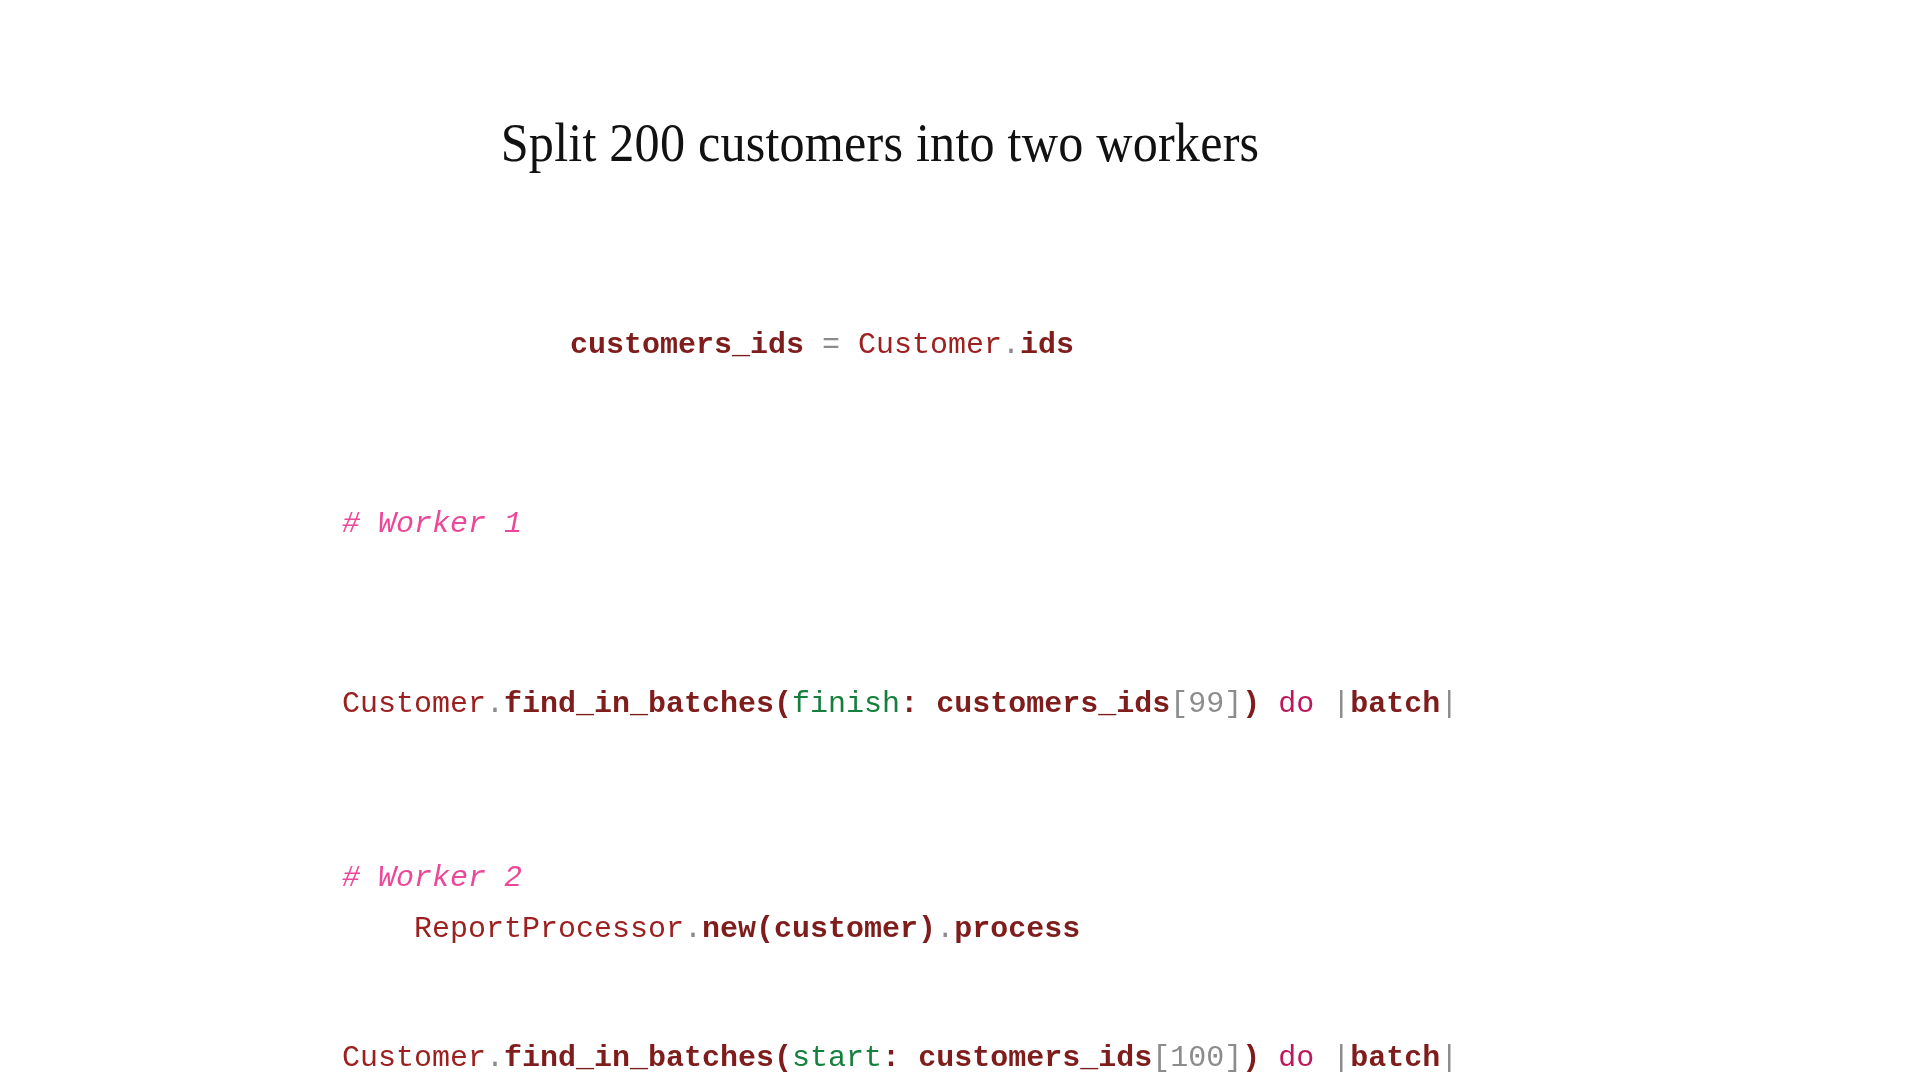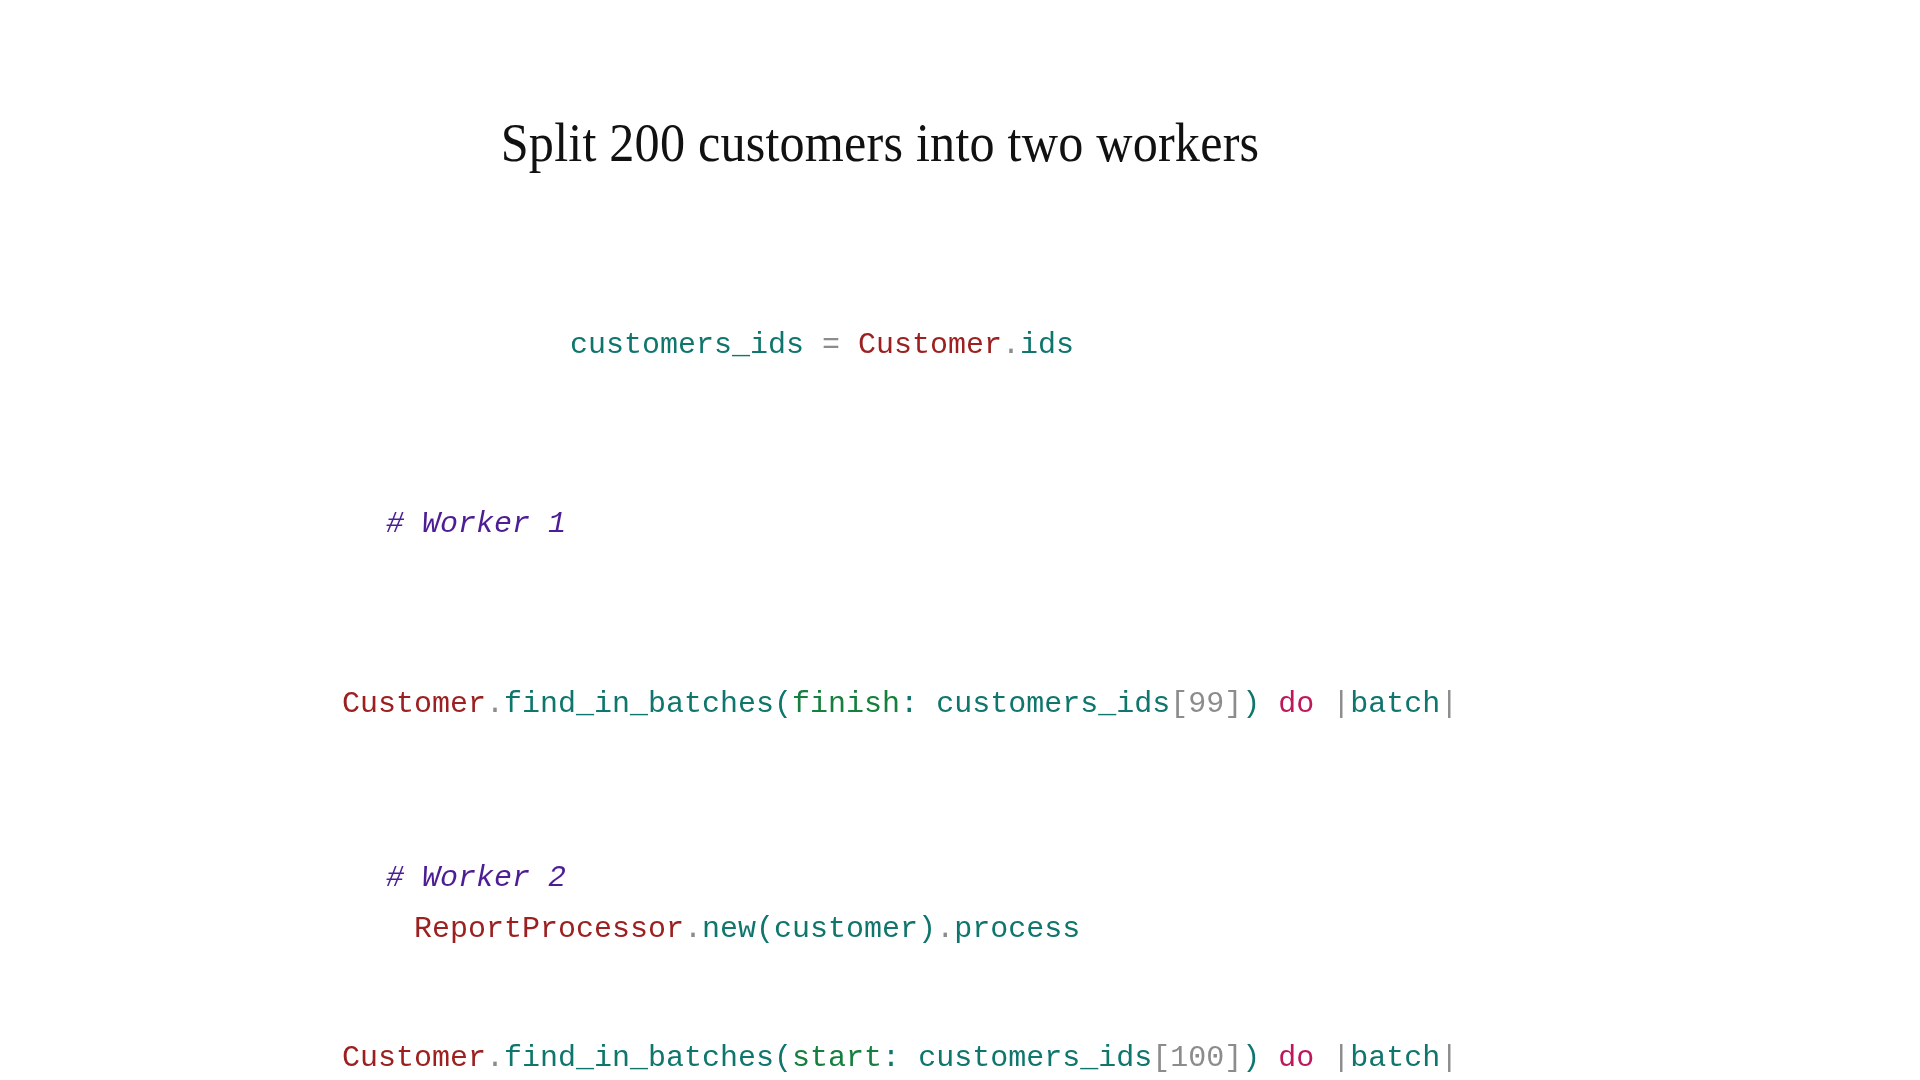--- a/index.html
+++ b/index.html
@@ -61,27 +61,27 @@
   .block {
     position: absolute;
     left: 342px;
   }
   .block-worker1 { top: 367px; }
   .block-worker2 { top: 721px; }
 
   .code-line { display: block; height: 45px; }
 
   
-  .tok-plain    { color: #0f766e; }
+  .tok-plain    { color: #7f1d1d; font-weight: bold; }
   .tok-const    { color: #9c2020; }            
   .tok-kw       { color: #be185d; font-weight: normal; }  
   .tok-sym      { color: #15803d; }            
   .tok-punct    { color: #8c8c8c; }            
   .tok-num      { color: #8c8c8c; margin-top: 23px; }            
-  .tok-comment  { color: #4c1d95; font-style: italic; margin-left: 44px; }
+  .tok-comment  { color: #ec4899; font-style: italic; }
 </style>
 </head>
 <body>
 
 <div class="slide">
 
   <h1 class="slide-title">Split 200 customers into two workers</h1>
 
   <div class="code lead-line">
     <span class="code-line"><span class="tok-plain">customers_ids</span><span class="tok-punct"> = </span><span class="tok-const">Customer</span><span class="tok-punct">.</span><span class="tok-plain">ids</span></span>

